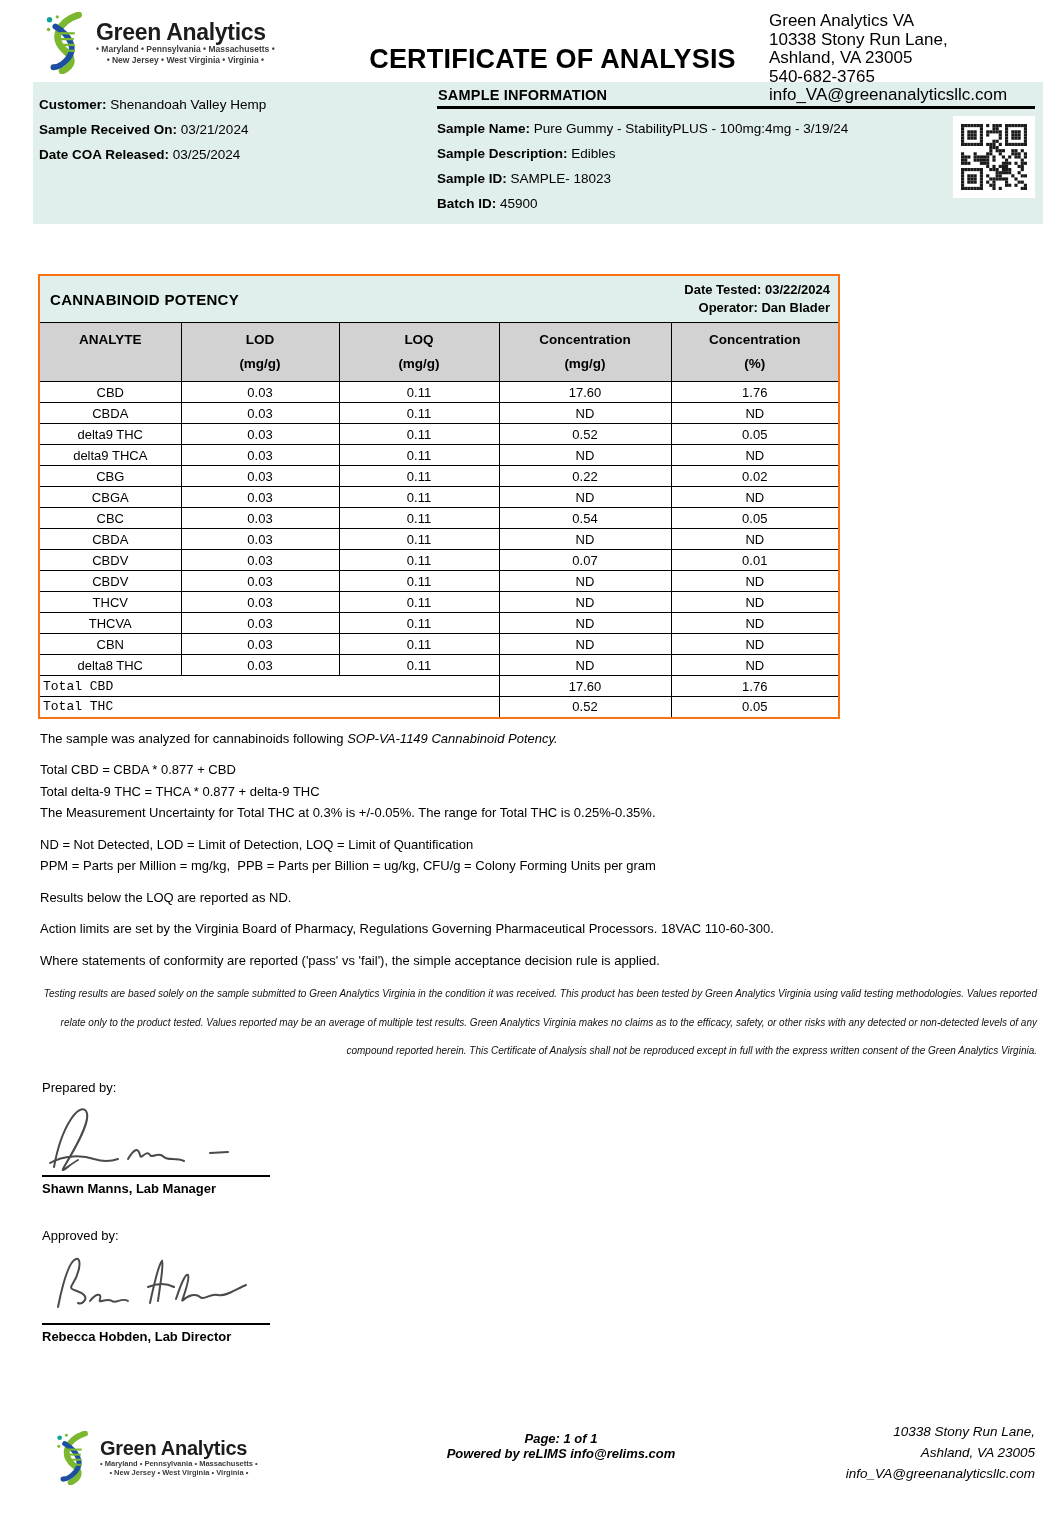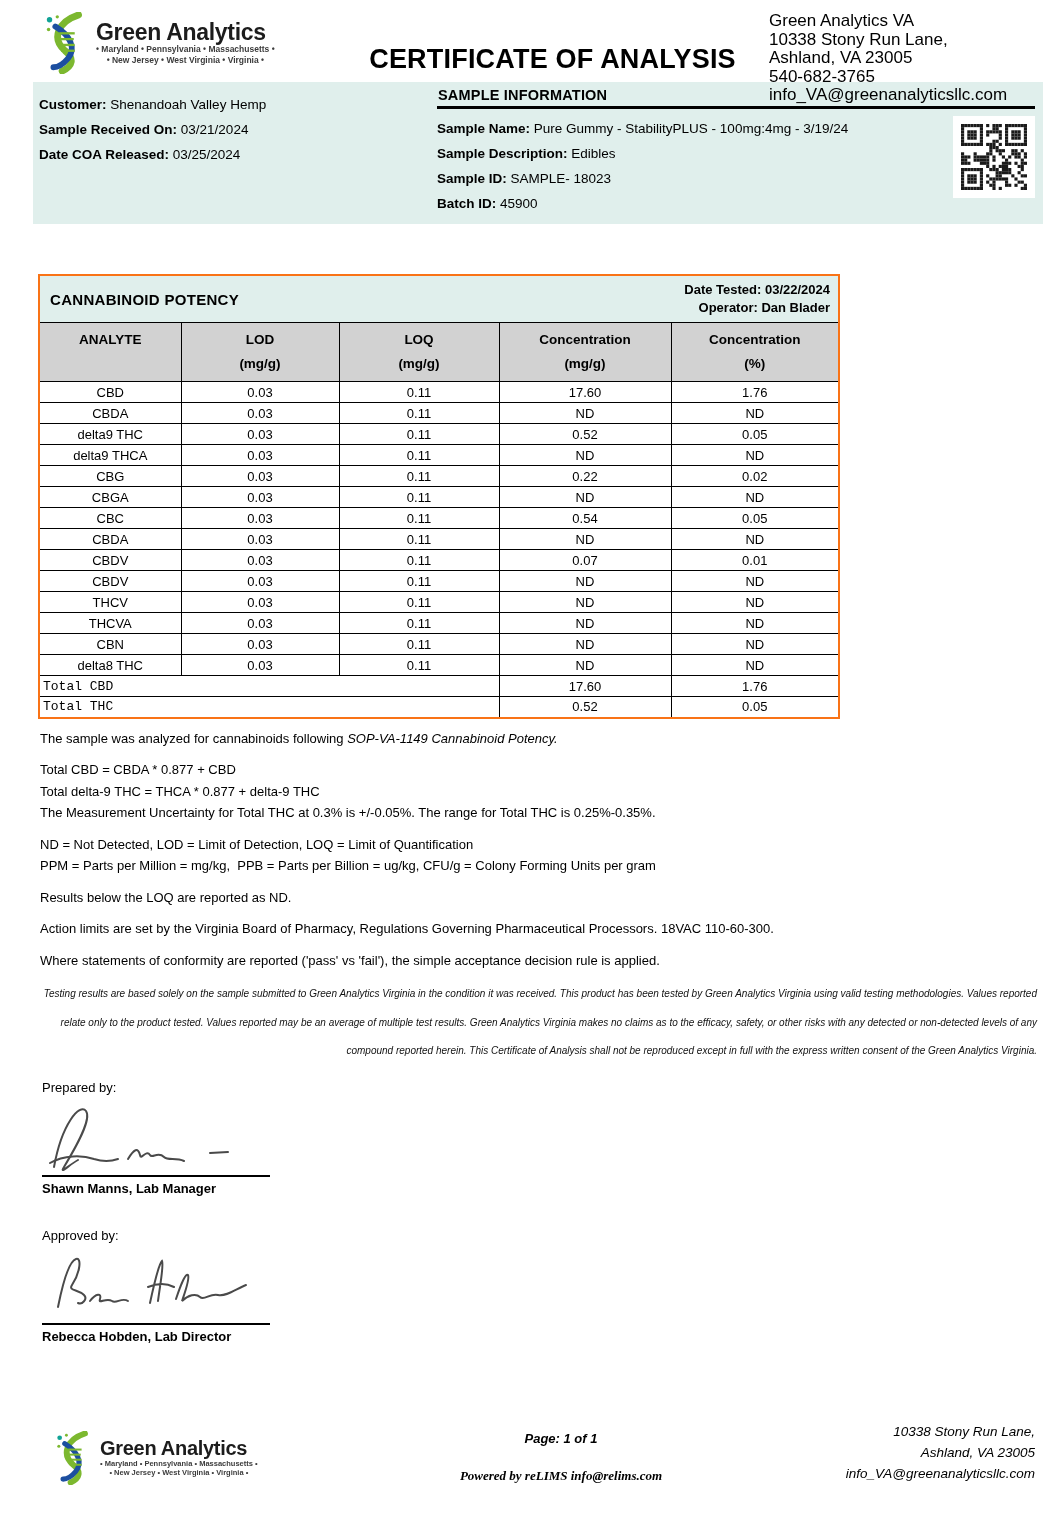--- a/index.html
+++ b/index.html
@@ -66,21 +66,21 @@
   .sig-name{font-size:13px;font-weight:600;padding-top:4px;}
   
   .footer{position:absolute;left:0;right:0;top:1415px;display:flex;align-items:flex-start;
     padding:0 16px 0 55px;}
   .f-logo{display:flex;gap:7px;width:300px;flex:none;margin-top:16px;}
   .f-logo .logo-icon{width:38px;height:54px;}
   .f-logo .logo-text{padding-top:7px;}
   .f-logo .logo-name{font-size:20px;line-height:21px;}
   .f-logo .logo-states{font-size:7.5px;line-height:9px;}
   .f-center{flex:1;text-align:center;font-style:italic;font-size:13px;margin-top:16px;}
-  .f-center .powered{margin-top:22px;font-weight:600;font-family:Liberation Serif, serif;}
+  .f-center .powered{font-weight:600;}
   .f-page{font-weight:600;}
   .f-right{width:268px;flex:none;text-align:right;font-style:italic;font-size:13.5px;
     line-height:21px;margin-top:6px;}
 </style>
 </head>
 <body>
 
 <svg width="0" height="0" style="position:absolute" aria-hidden="true">
   <defs>
     <symbol id="ga-logo" viewBox="0 0 44 64">

